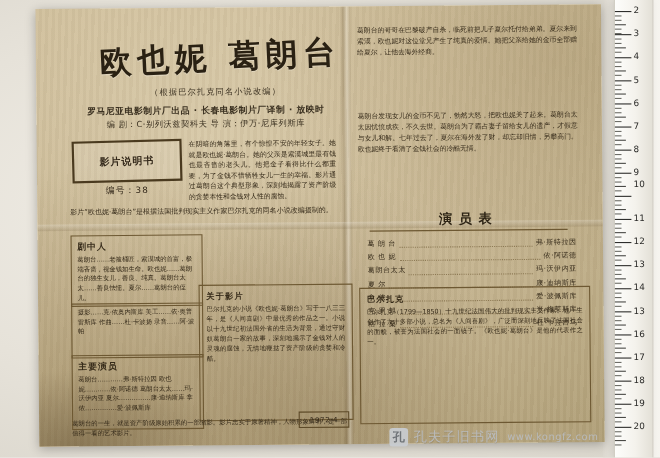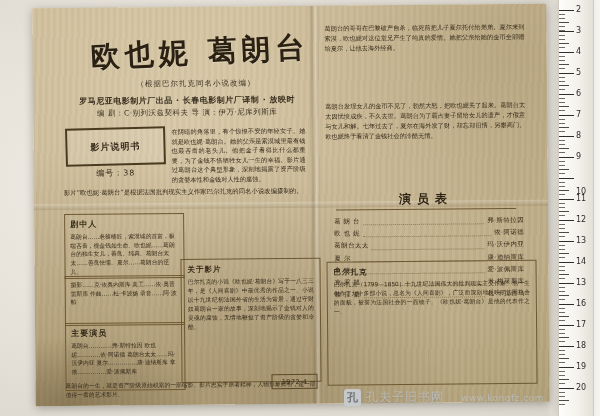--- a/index.html
+++ b/index.html
@@ -195,21 +195,21 @@
     color:#6a7078;font-size:11px;font-weight:bold;
     display:flex;align-items:center;justify-content:center;
     font-family:"DejaVu Serif",serif;
   }
   #wm .txt{
     color:#b9bcc0;font-size:12px;letter-spacing:1px;
     text-shadow:0 1px 1px rgba(0,0,0,.12);
     font-family:"DejaVu Sans",sans-serif;
   }
   #wm .url{
-    color:#b9bcc0;font-size:9px;letter-spacing:.5px;margin-left:12px;text-align:center;
+    color:#b9bcc0;font-size:9px;letter-spacing:.5px;margin-left:2px;text-align:center;
   }
 </style>
 </head>
 <body>
 
 <div id="photo">
   <div id="desk-right"></div>
 
   <div id="ruler">
     <div class="tick major" style="top:10px"></div>
@@ -255,21 +255,21 @@
       <div class="tick minor" style="top:144px"></div>
       <div class="tick mid" style="top:148px"></div>
       <div class="tick minor" style="top:152px"></div>
     <div class="tick major" style="top:157px"></div>
       <div class="num" style="top:153px">9</div>
     <div class="tick minor" style="top:161px"></div>
       <div class="tick minor" style="top:165px"></div>
       <div class="tick mid" style="top:169px"></div>
       <div class="tick minor" style="top:173px"></div>
     <div class="tick major" style="top:178px"></div>
-      <div class="num" style="top:188px">10</div>
+      <div class="num" style="top:164px">10</div>
     <div class="tick minor" style="top:182px"></div>
       <div class="tick minor" style="top:186px"></div>
       <div class="tick mid" style="top:190px"></div>
       <div class="tick minor" style="top:194px"></div>
     <div class="tick major" style="top:199px"></div>
       <div class="num" style="top:195px">11</div>
     <div class="tick minor" style="top:203px"></div>
       <div class="tick minor" style="top:207px"></div>
       <div class="tick mid" style="top:211px"></div>
       <div class="tick minor" style="top:215px"></div>

